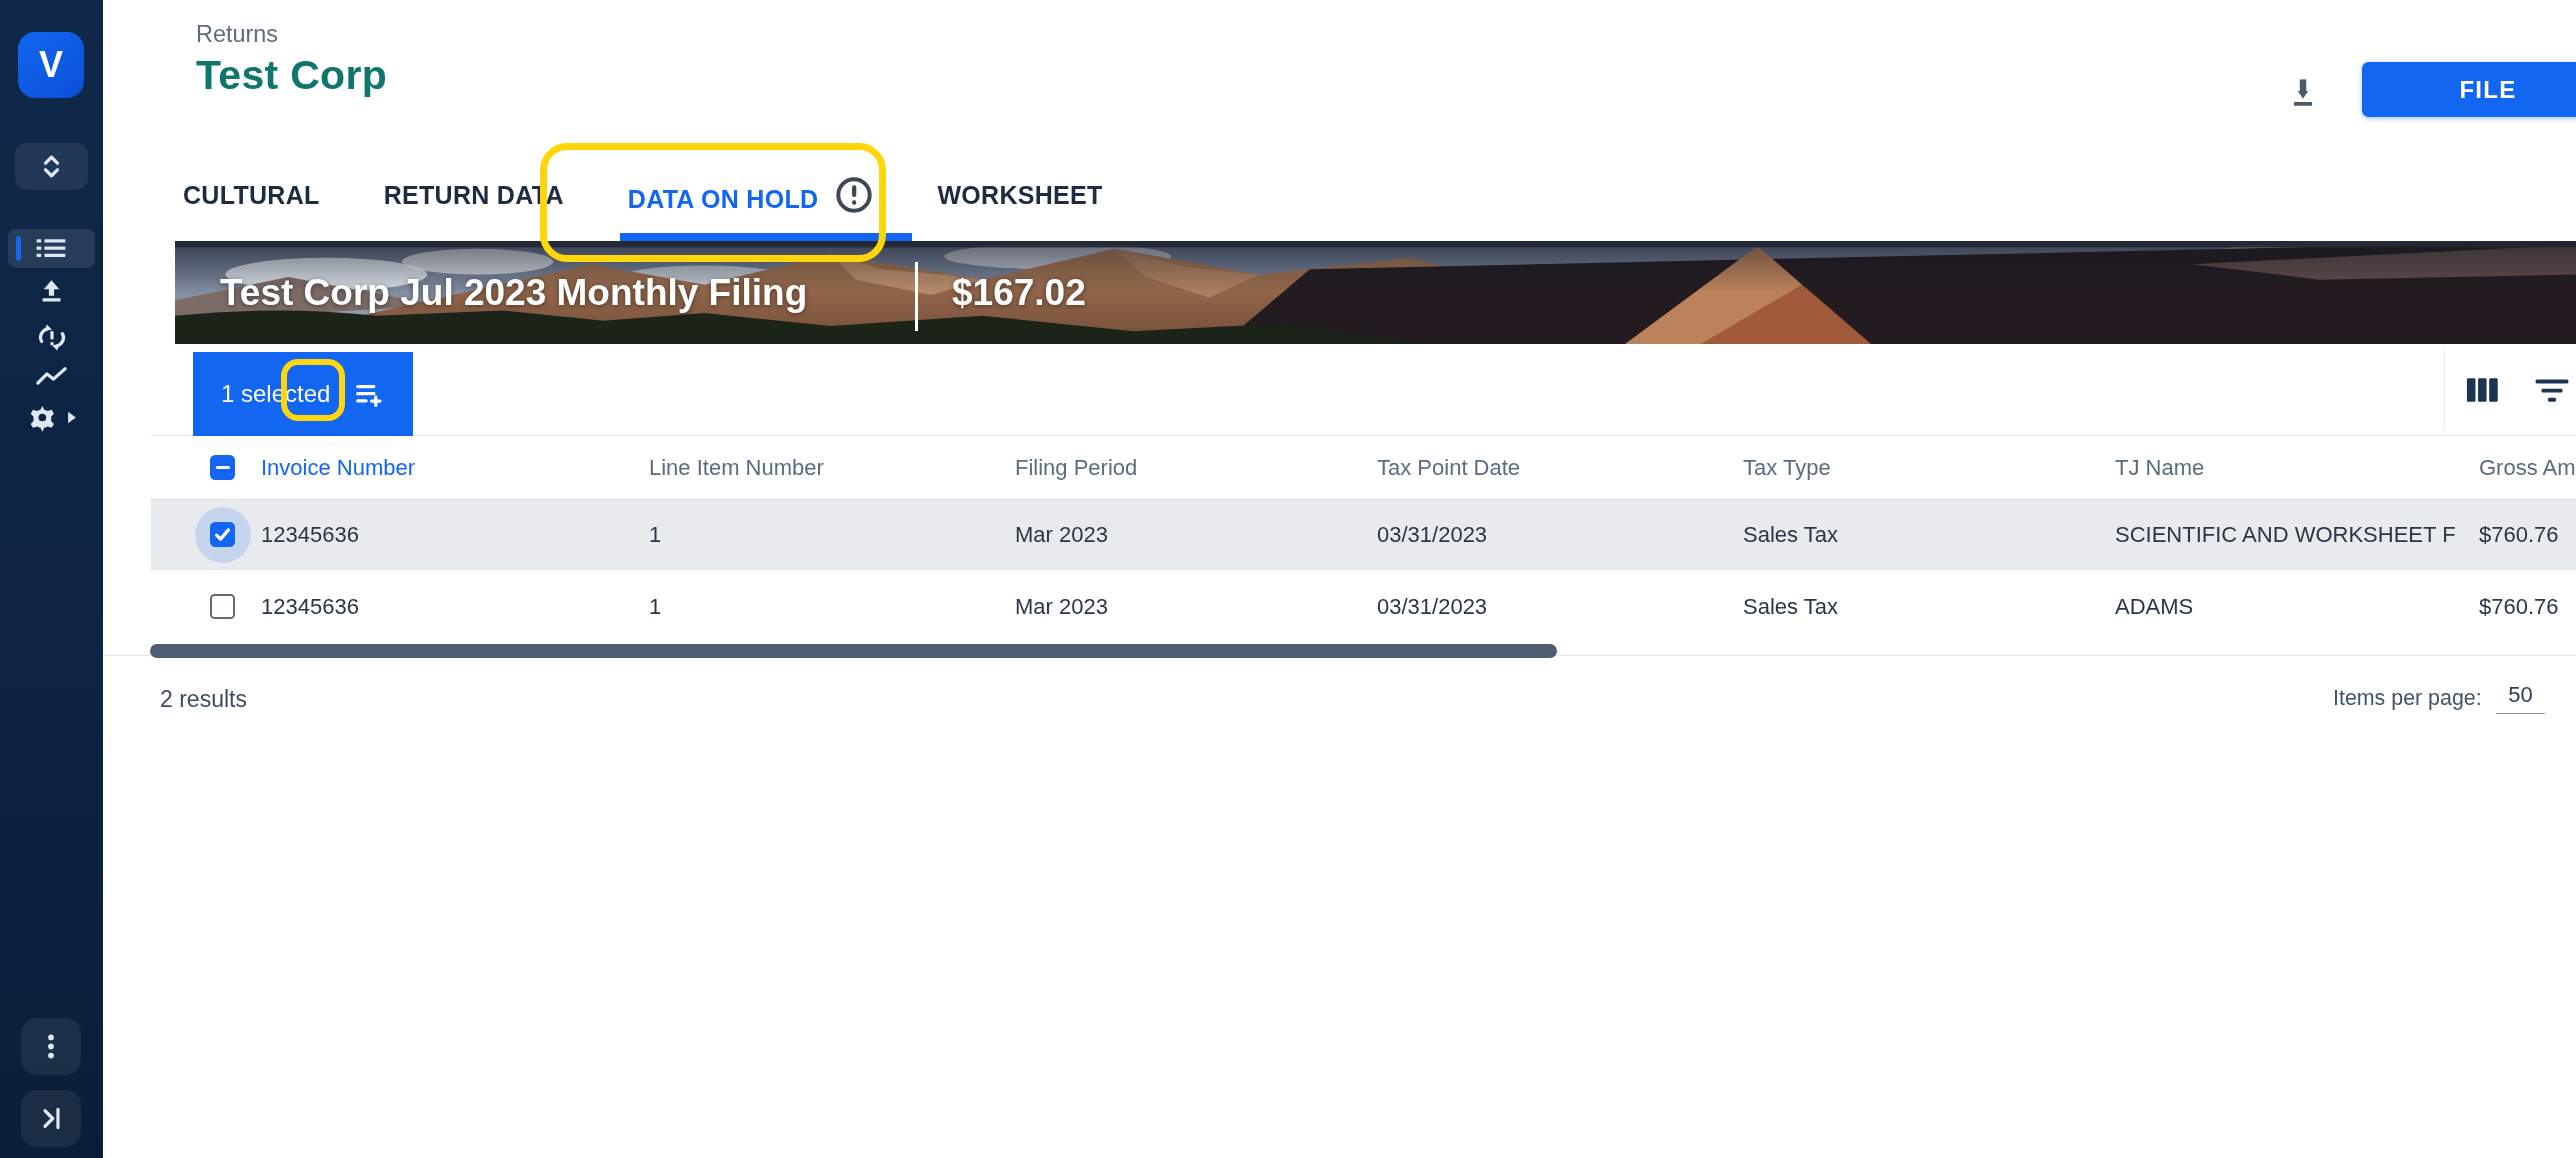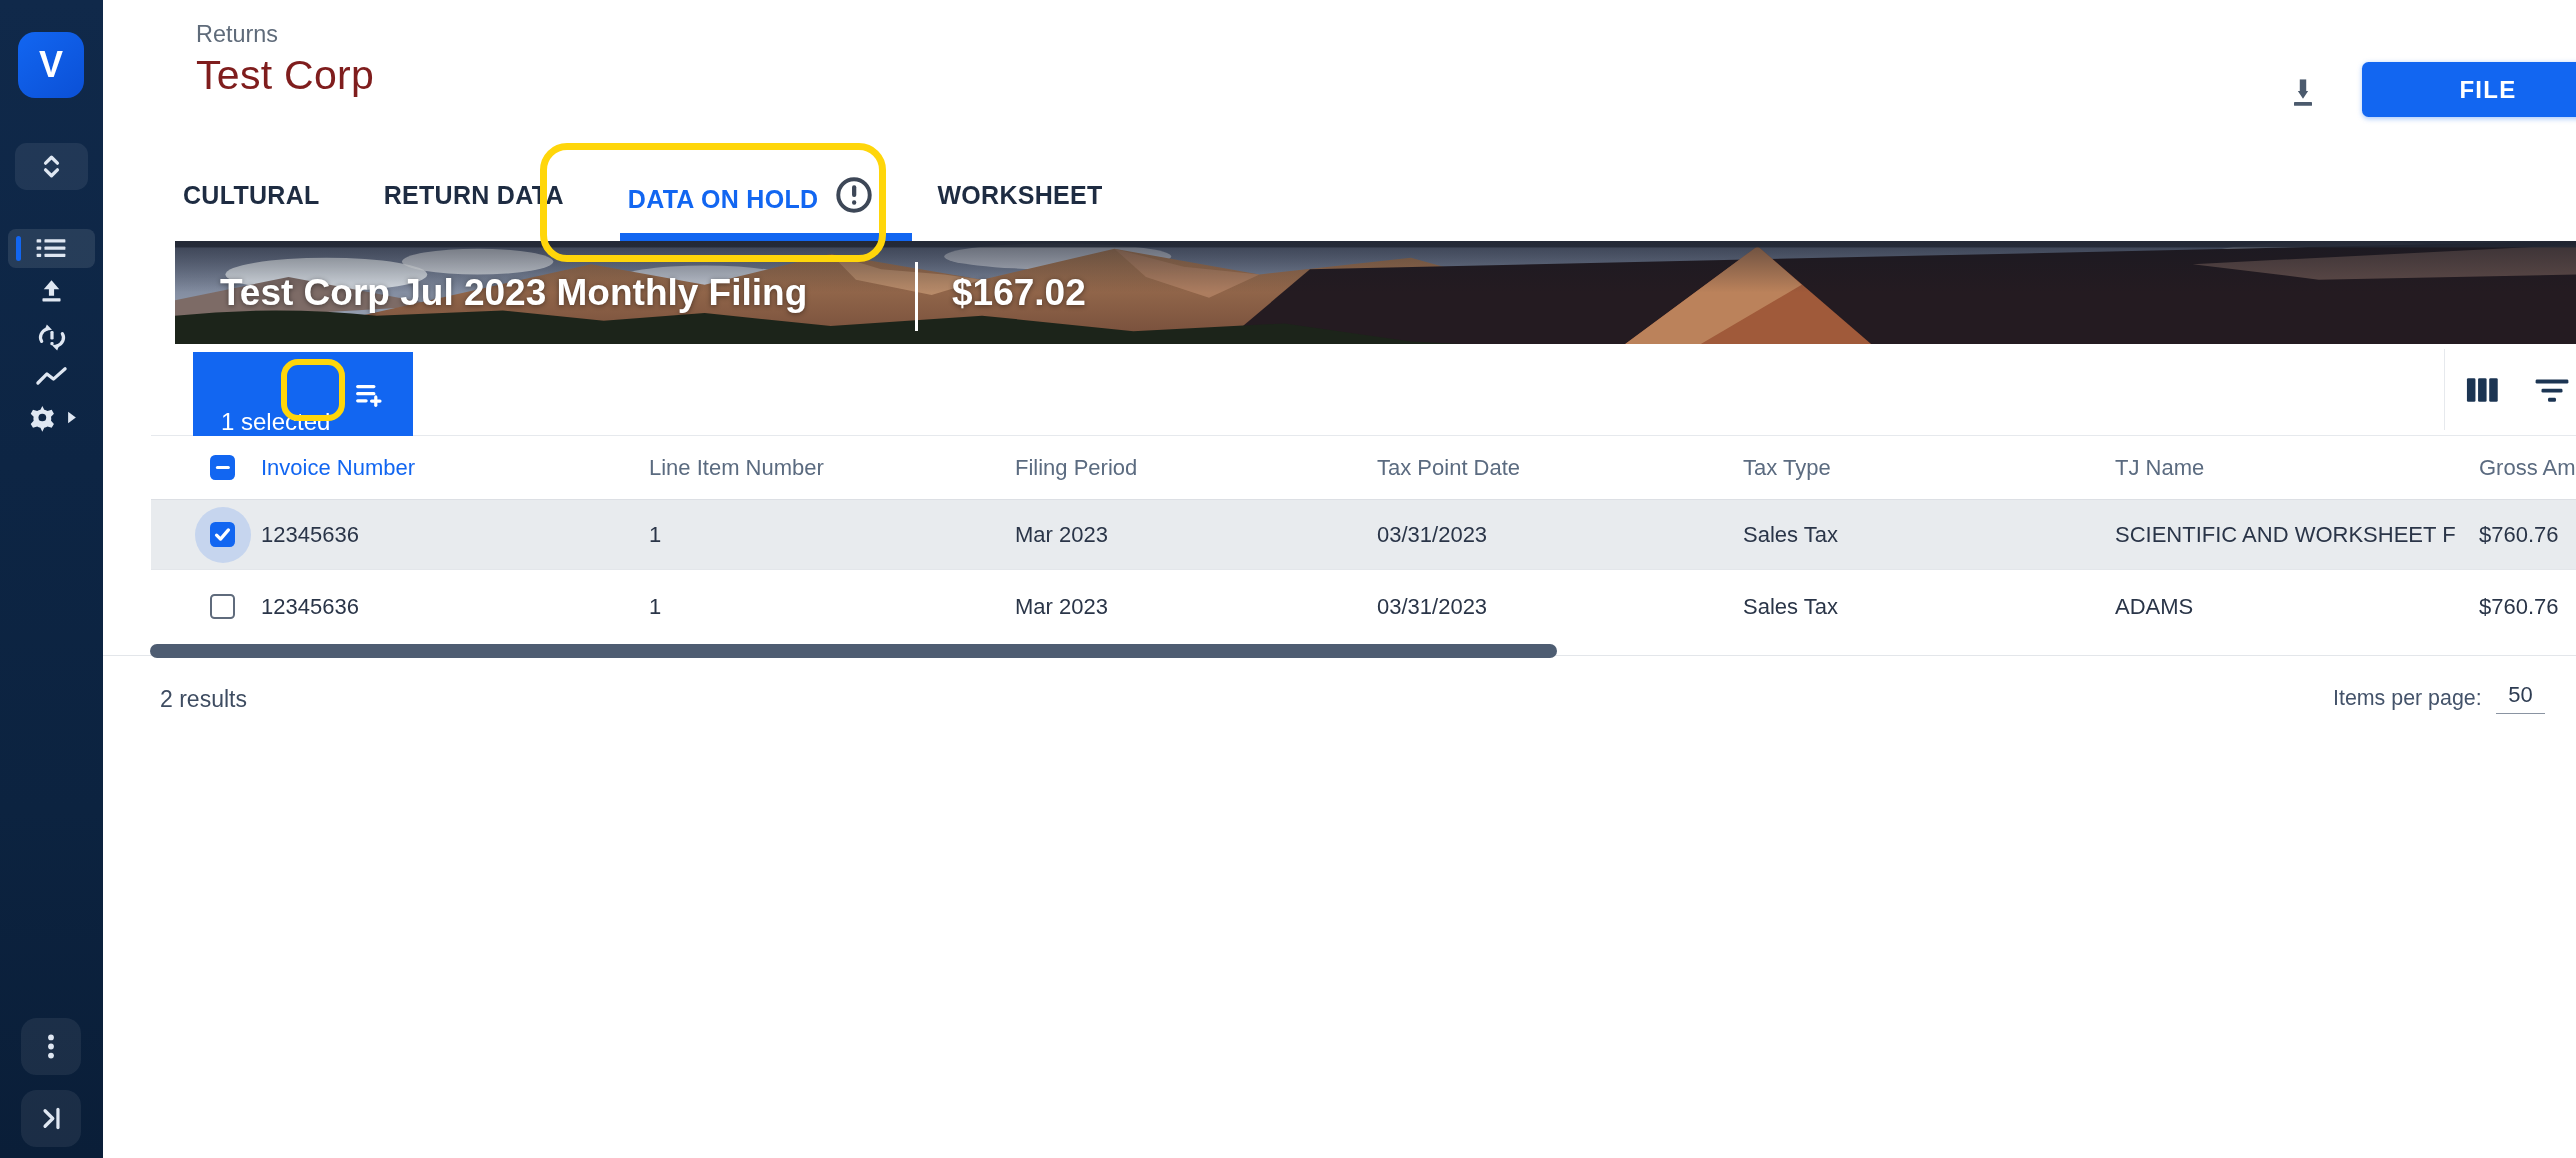--- a/index.html
+++ b/index.html
@@ -22,21 +22,21 @@
   .side-bottom-btn { position:absolute; left:21.4px; width:60px; height:57px; border-radius:15.6px;
                      background:rgba(255,255,255,.07); border:none; display:flex; align-items:center; justify-content:center; cursor:pointer; }
   .sicon { stroke:#dfe7f2; fill:none; stroke-width:5; stroke-linecap:round; stroke-linejoin:round; }
   .sicon-fill { fill:#dfe7f2; stroke:none; }
 
   
   .main { position:absolute; left:103px; top:0; width:2473px; height:1158px; background:#fff;padding-left:48px; }
 
   .page-header { position:relative; height:149px; }
   .breadcrumb { position:absolute; left:45px; top:21px; font-size:23.4px; color:#5f6b7a; }
-  .page-title { position:absolute; left:45px; top:52px; font-size:41px; font-weight:400; color:#7f1d1d; letter-spacing:0.3px; }
+  .page-title { position:absolute; left:45px; top:52px; font-size:41px; font-weight:700; color:#0f766e; letter-spacing:0.3px; }
   .download-btn { position:absolute; left:2129px; top:70px; width:45px; height:45px; background:none; border:none; cursor:pointer; }
   .file-btn { position:absolute; left:2211px; top:62px; width:252px; height:55px; border:none; border-radius:6.5px;
               background:#1266f1; color:#ffffff; font-size:24px; font-weight:700; letter-spacing:1.3px;
               font-family:"Liberation Sans",sans-serif; cursor:pointer; box-shadow:0 1.9px 5.2px rgba(18,102,241,.35); }
 
   
   .tabs { position:relative; height:92px; display:flex; align-items:center; padding-left:32px; gap:64px; }
   .tab { font-size:25px; font-weight:700; color:#1e2c42; letter-spacing:0.3px; cursor:pointer;
          display:flex; align-items:center; gap:17px; white-space:nowrap; }
   .tab.active { color:#1266f1;align-items:flex-end; }
@@ -53,21 +53,21 @@
   .banner svg.bg { position:absolute; inset:0; width:100%; height:100%; }
   .banner-title { position:absolute; left:45px; top:50%; transform:translateY(-50%); font-size:37px; font-weight:700;
                   color:#fff; text-shadow:0 1.3px 5.2px rgba(0,0,0,.45); white-space:nowrap; }
   .banner-divider { position:absolute; left:740px; top:21px; width:2.6px; height:69px; background:#ffffff; }
   .banner-amount { position:absolute; left:777px; top:50%; transform:translateY(-50%); font-size:37px; font-weight:700;
                    color:#fff; text-shadow:0 1.3px 5.2px rgba(0,0,0,.45); }
 
   
   .toolbar { position:relative; height:92px; background:#fff; border-bottom:1.3px solid #e6e9ed; }
   .selection-chip { position:absolute; left:42px; top:7.8px; width:220px; height:84px; background:#1266f1;
-                    display:flex; align-items:flex-end; }
+                    display:flex; align-items:center; }
   .selection-text { margin-left:28px; color:#fff; font-size:24px; }
   .chip-icon-btn { position:absolute; left:153px; top:50%; transform:translateY(-50%); width:45px; height:45px;
                    background:none; border:none; cursor:pointer; display:flex; align-items:center; justify-content:center; }
   .toolbar-divider { position:absolute; left:2293px; top:5.2px; width:1.3px; height:81px; background:#e6e9ed; }
   .tool-btn { position:absolute; top:50%; transform:translateY(-50%); width:47px; height:47px; background:none; border:none; cursor:pointer;
               display:flex; align-items:center; justify-content:center; }
   .tool-btn.columns { left:2307px; }
   .tool-btn.filter { left:2377px; }
 
   

